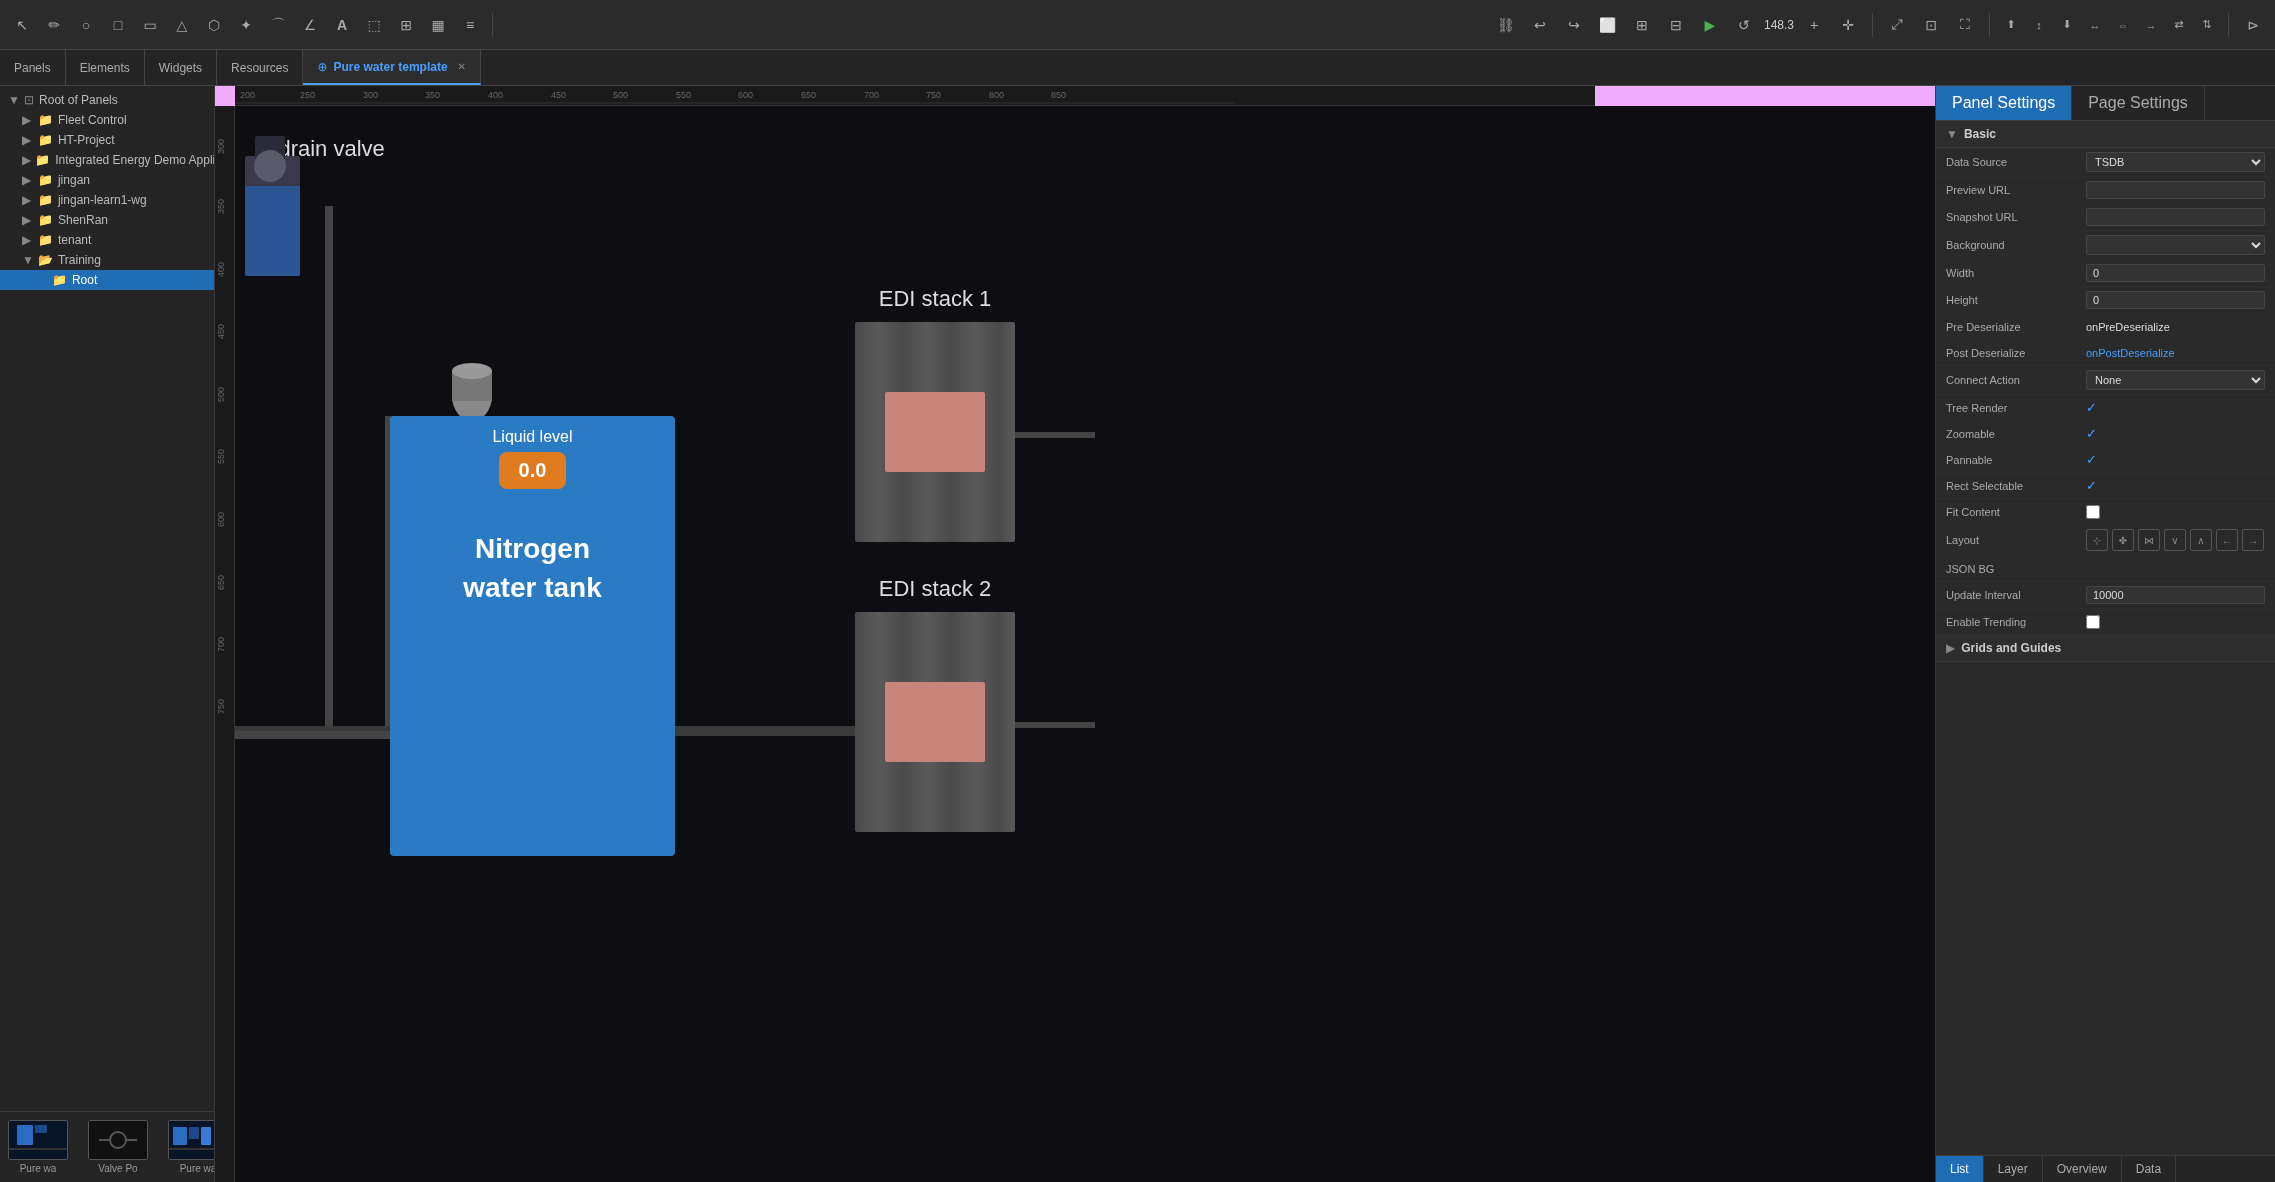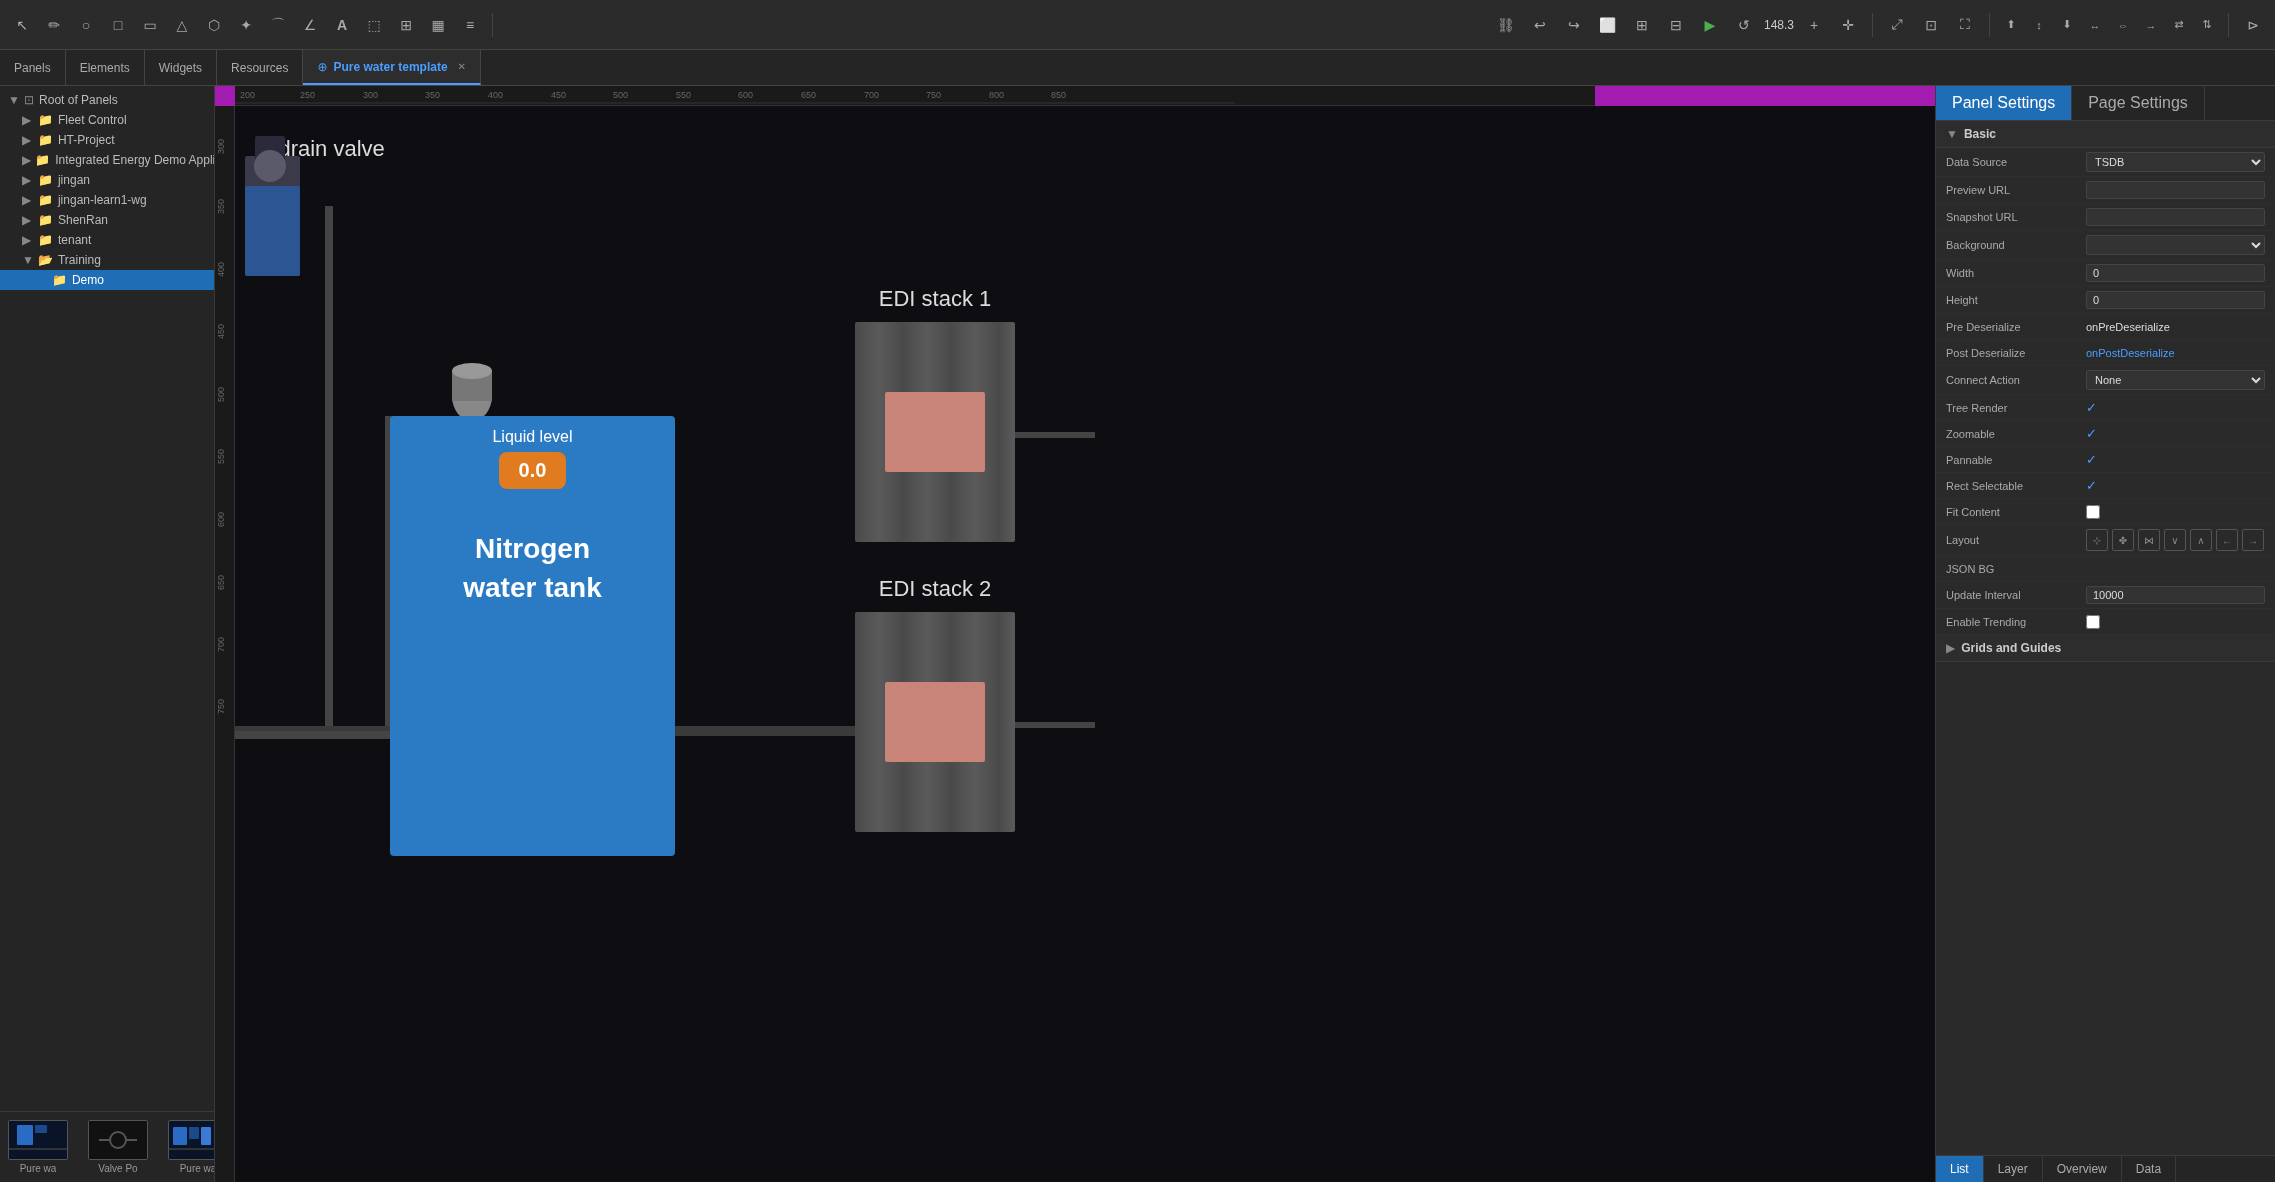--- a/index.html
+++ b/index.html
@@ -212,21 +212,21 @@
 
       <div class="tree-item tree-indent-1">
         <span class="tree-arrow">▼</span>
         <span class="folder-blue" style="margin-right:5px;">📂</span>
         <span>Training</span>
       </div>
 
       <div class="tree-item tree-indent-2 selected">
         <span class="tree-arrow" style="visibility:hidden;">▶</span>
         <span style="margin-right:5px;">📁</span>
-        <span>Demo</span>
+        <span>Root</span>
       </div>
     </div>
 
     <div class="sidebar-thumbnails">
       <div class="thumb-item">
         <div class="thumb-img thumb-blue">
           <svg width="58" height="38" viewBox="0 0 58 38">
             <rect width="58" height="38" fill="#0a1428"></rect>
             <rect x="8" y="4" width="16" height="20" fill="#2a6bc4" rx="1"></rect>
             <rect x="26" y="4" width="12" height="8" fill="#1a4a8a" rx="1"></rect>
@@ -254,21 +254,21 @@
             <rect x="20" y="6" width="10" height="12" fill="#1a4a8a" rx="1"></rect>
             <rect x="32" y="6" width="10" height="18" fill="#3a7ad4" rx="1"></rect>
             <line x1="0" y1="28" x2="58" y2="28" stroke="#333" stroke-width="2"></line>
           </svg>
         </div>
         <span class="thumb-label">Pure wa</span>
       </div>
     </div>
   </div>
 
-  <div class="canvas-area" style="background:#a21caf;">
+  <div class="canvas-area" style="background:#f0abfc;">
 
     <div class="ruler-h" style="position:absolute;top:0;left:20px;right:340px;height:20px;background:#1a1a1a;border-bottom:1px solid #333;overflow:hidden;">
       <svg width="100%" height="20">
         <text x="5" y="13" fill="#666" font-size="9">200</text>
         <text x="65" y="13" fill="#666" font-size="9">250</text>
         <text x="128" y="13" fill="#666" font-size="9">300</text>
         <text x="190" y="13" fill="#666" font-size="9">350</text>
         <text x="253" y="13" fill="#666" font-size="9">400</text>
         <text x="316" y="13" fill="#666" font-size="9">450</text>
         <text x="378" y="13" fill="#666" font-size="9">500</text>

